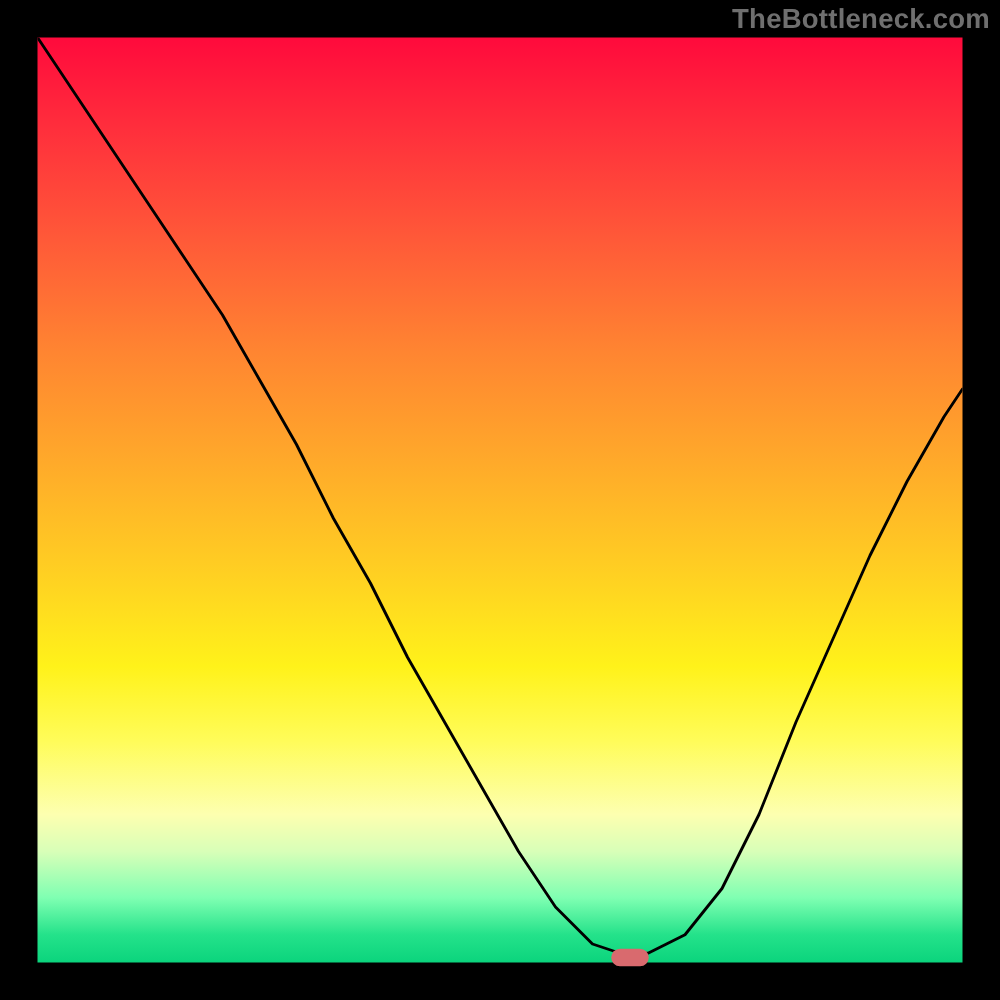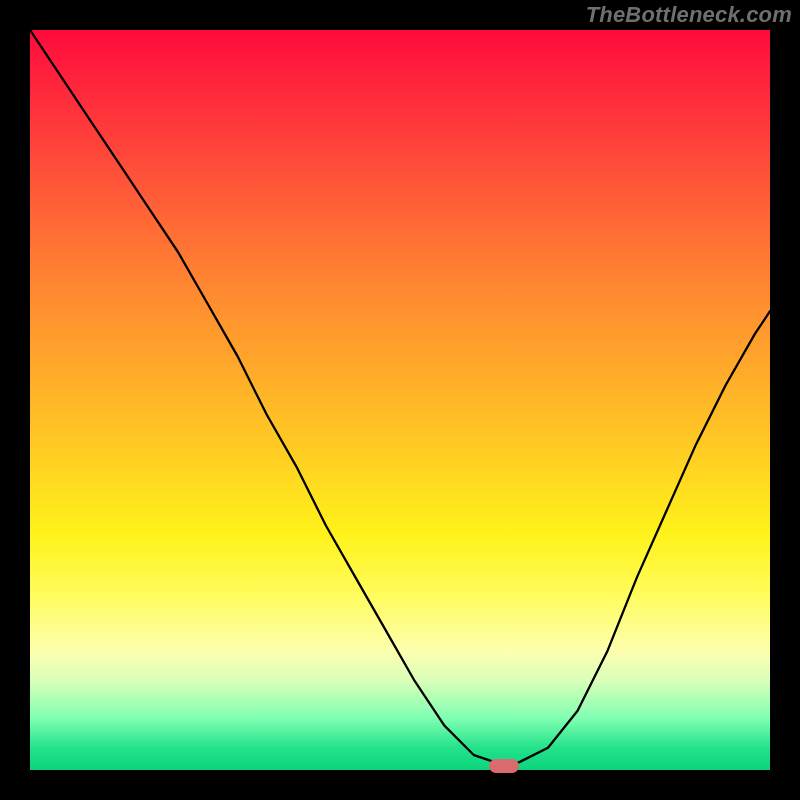--- a/index.html
+++ b/index.html
@@ -11,21 +11,20 @@
     overflow: hidden;
     font-family: Arial, Helvetica, sans-serif;
   }
   .frame {
     position: absolute;
     top: 0;
     left: 0;
     width: 800px;
     height: 800px;
     background: #000;
-    font-style: italic;
   }
   .plot-area {
     position: absolute;
     top: 30px;
     left: 30px;
     width: 740px;
     height: 740px;
     
     background: linear-gradient(
       to bottom,

